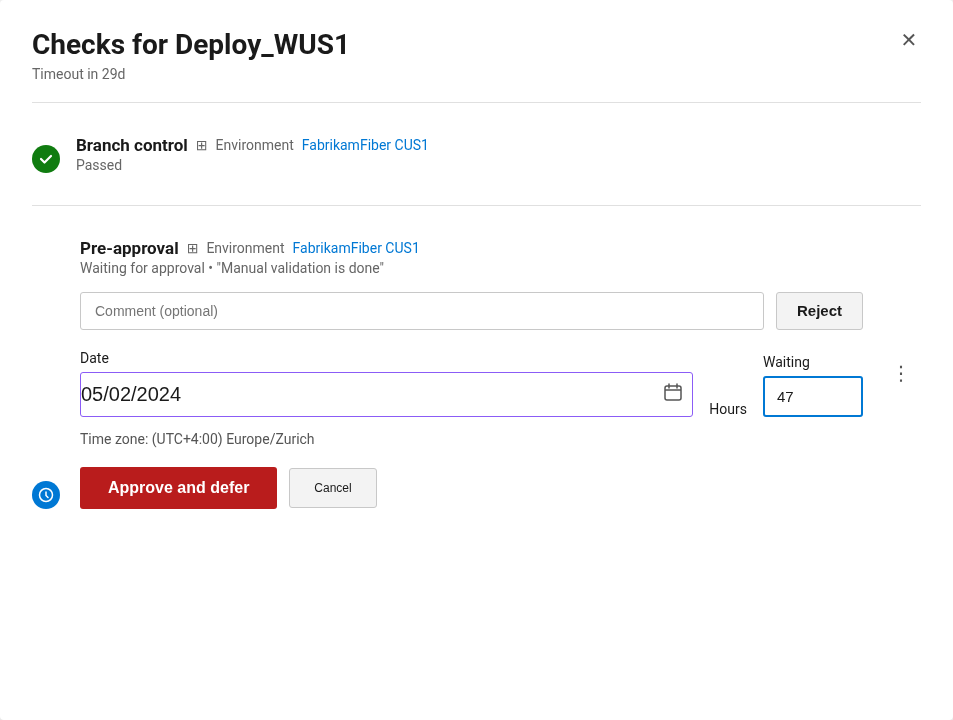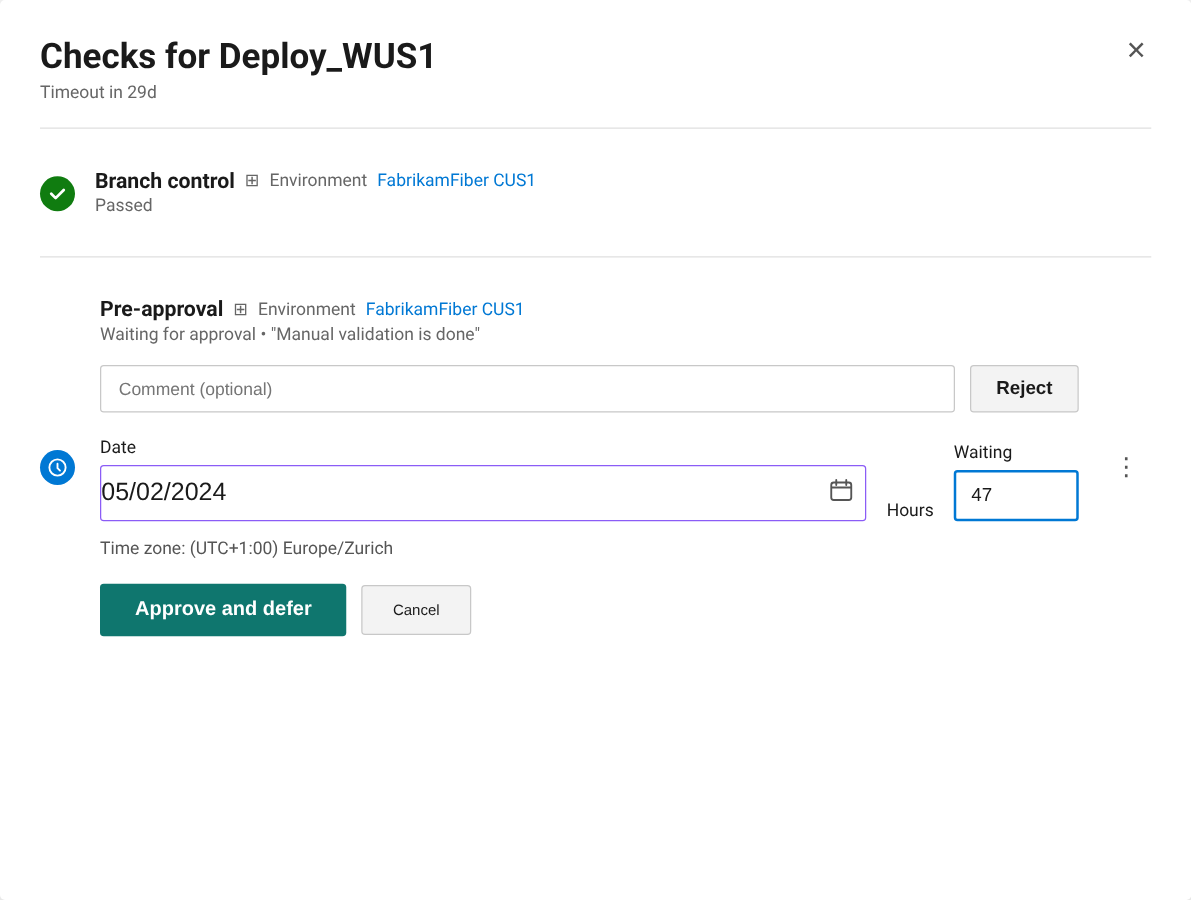--- a/index.html
+++ b/index.html
@@ -58,21 +58,21 @@
 
     .divider {
       border: none;
       border-top: 1px solid #e0e0e0;
       margin: 20px 0;
     }
 
     
     .check-row {
       display: flex;
-      align-items: center;
+      align-items: flex-end;
       gap: 16px;
       padding: 12px 0;
     }
 
     .check-icon {
       width: 28px;
       height: 28px;
       border-radius: 50%;
       flex-shrink: 0;
       display: flex;
@@ -246,21 +246,21 @@
     }
 
     .action-row {
       display: flex;
       gap: 12px;
       align-items: center;
     }
 
     .approve-button {
       padding: 12px 28px;
-      background: #0f766e;
+      background: #b91c1c;
       color: #fff;
       border: none;
       border-radius: 3px;
       font-size: 16px;
       font-weight: 600;
       cursor: pointer;
     }
 
     .cancel-button {
       padding: 12px 24px;
@@ -358,21 +358,21 @@
             <label class="field-label">Hours</label>
           </div>
 
           <div class="field-group">
             <label class="field-label">Waiting</label>
             <input type="text" class="number-input active" value="47" style="">
           </div>
 
         </div>
 
-        <div class="timezone-text">Time zone: (UTC+1:00) Europe/Zurich</div>
+        <div class="timezone-text">Time zone: (UTC+4:00) Europe/Zurich</div>
 
         <div class="action-row">
           <button class="approve-button">
             <span>Approve and defer</span>
           </button>
           <button class="cancel-button">
             <span>Cancel</span>
           </button>
         </div>
 

